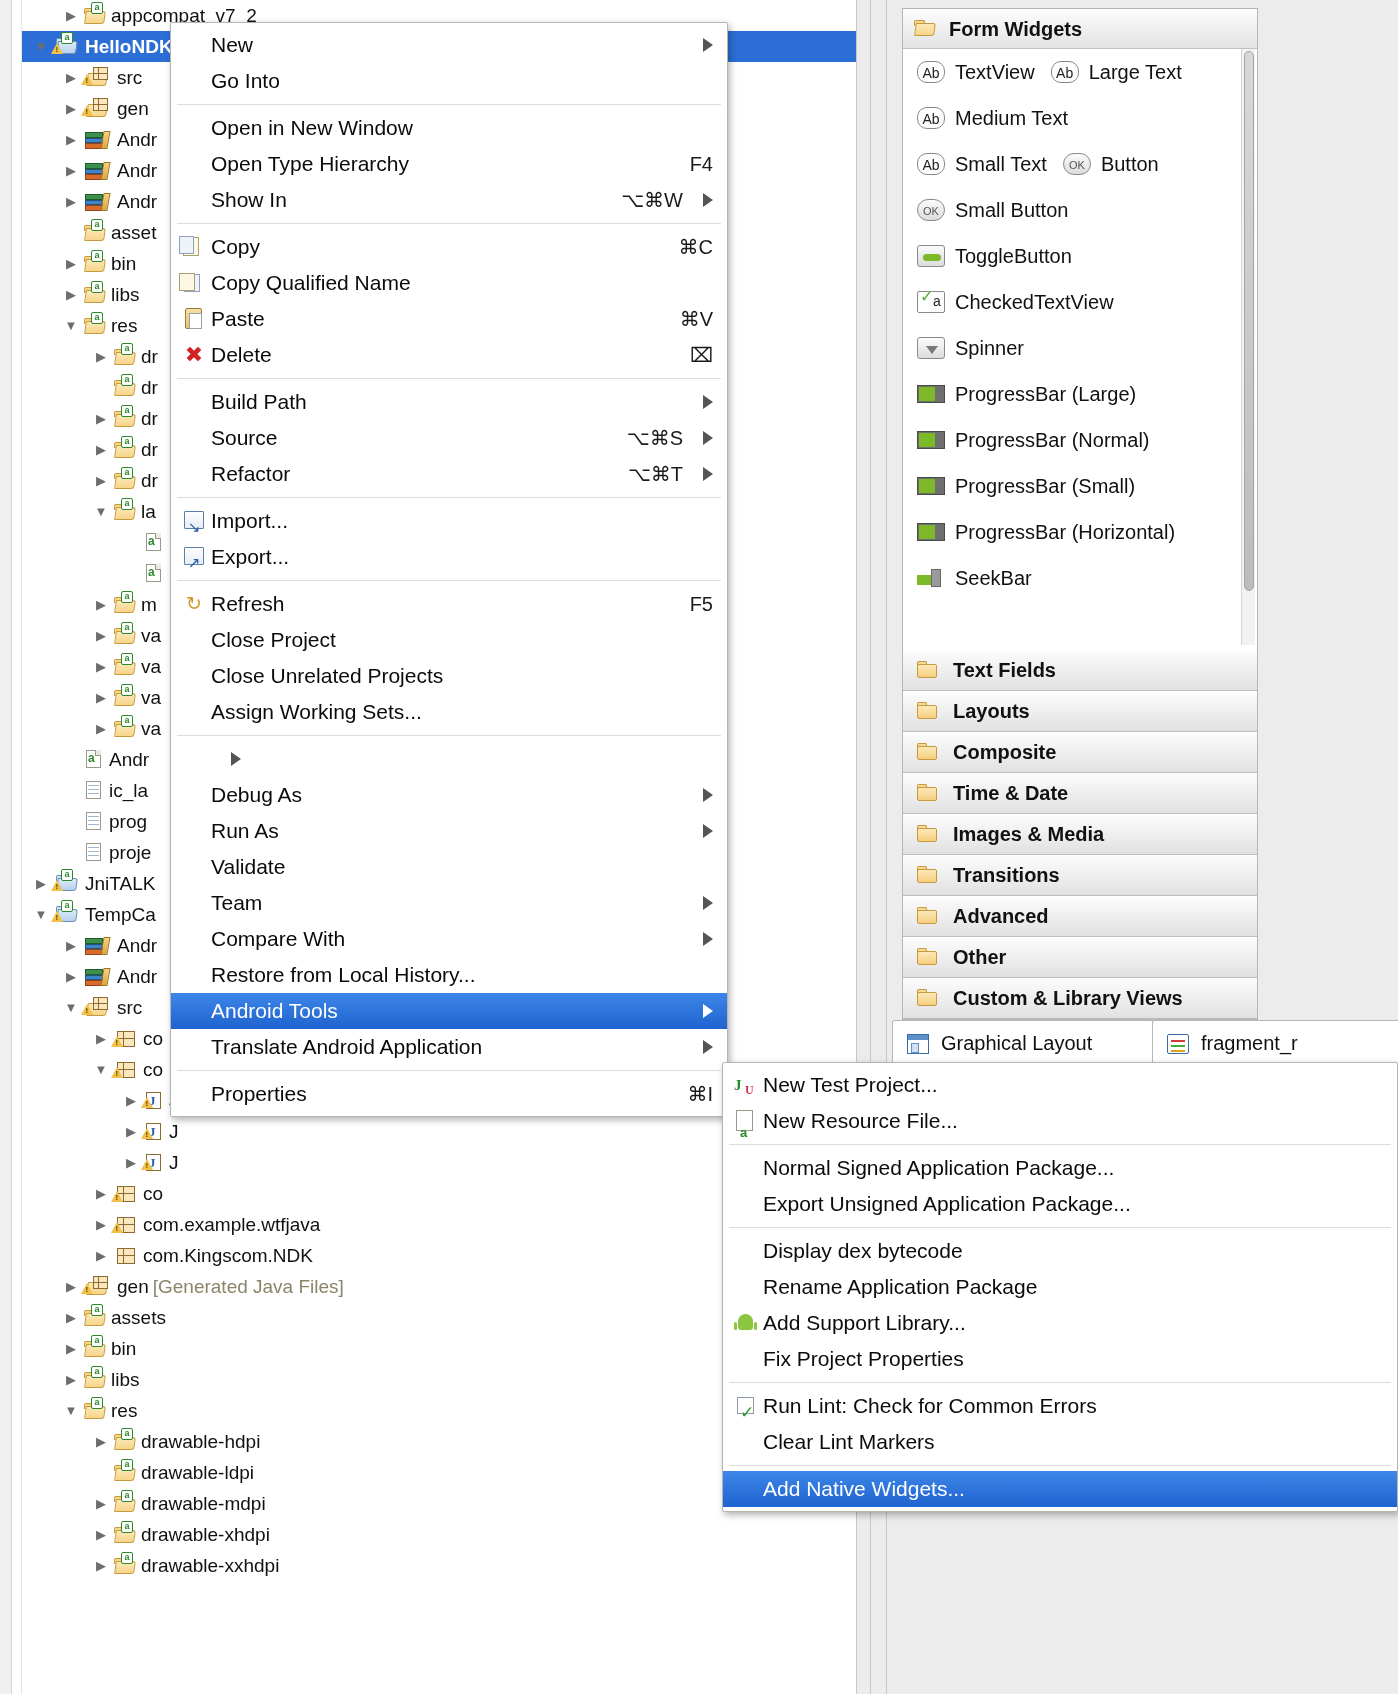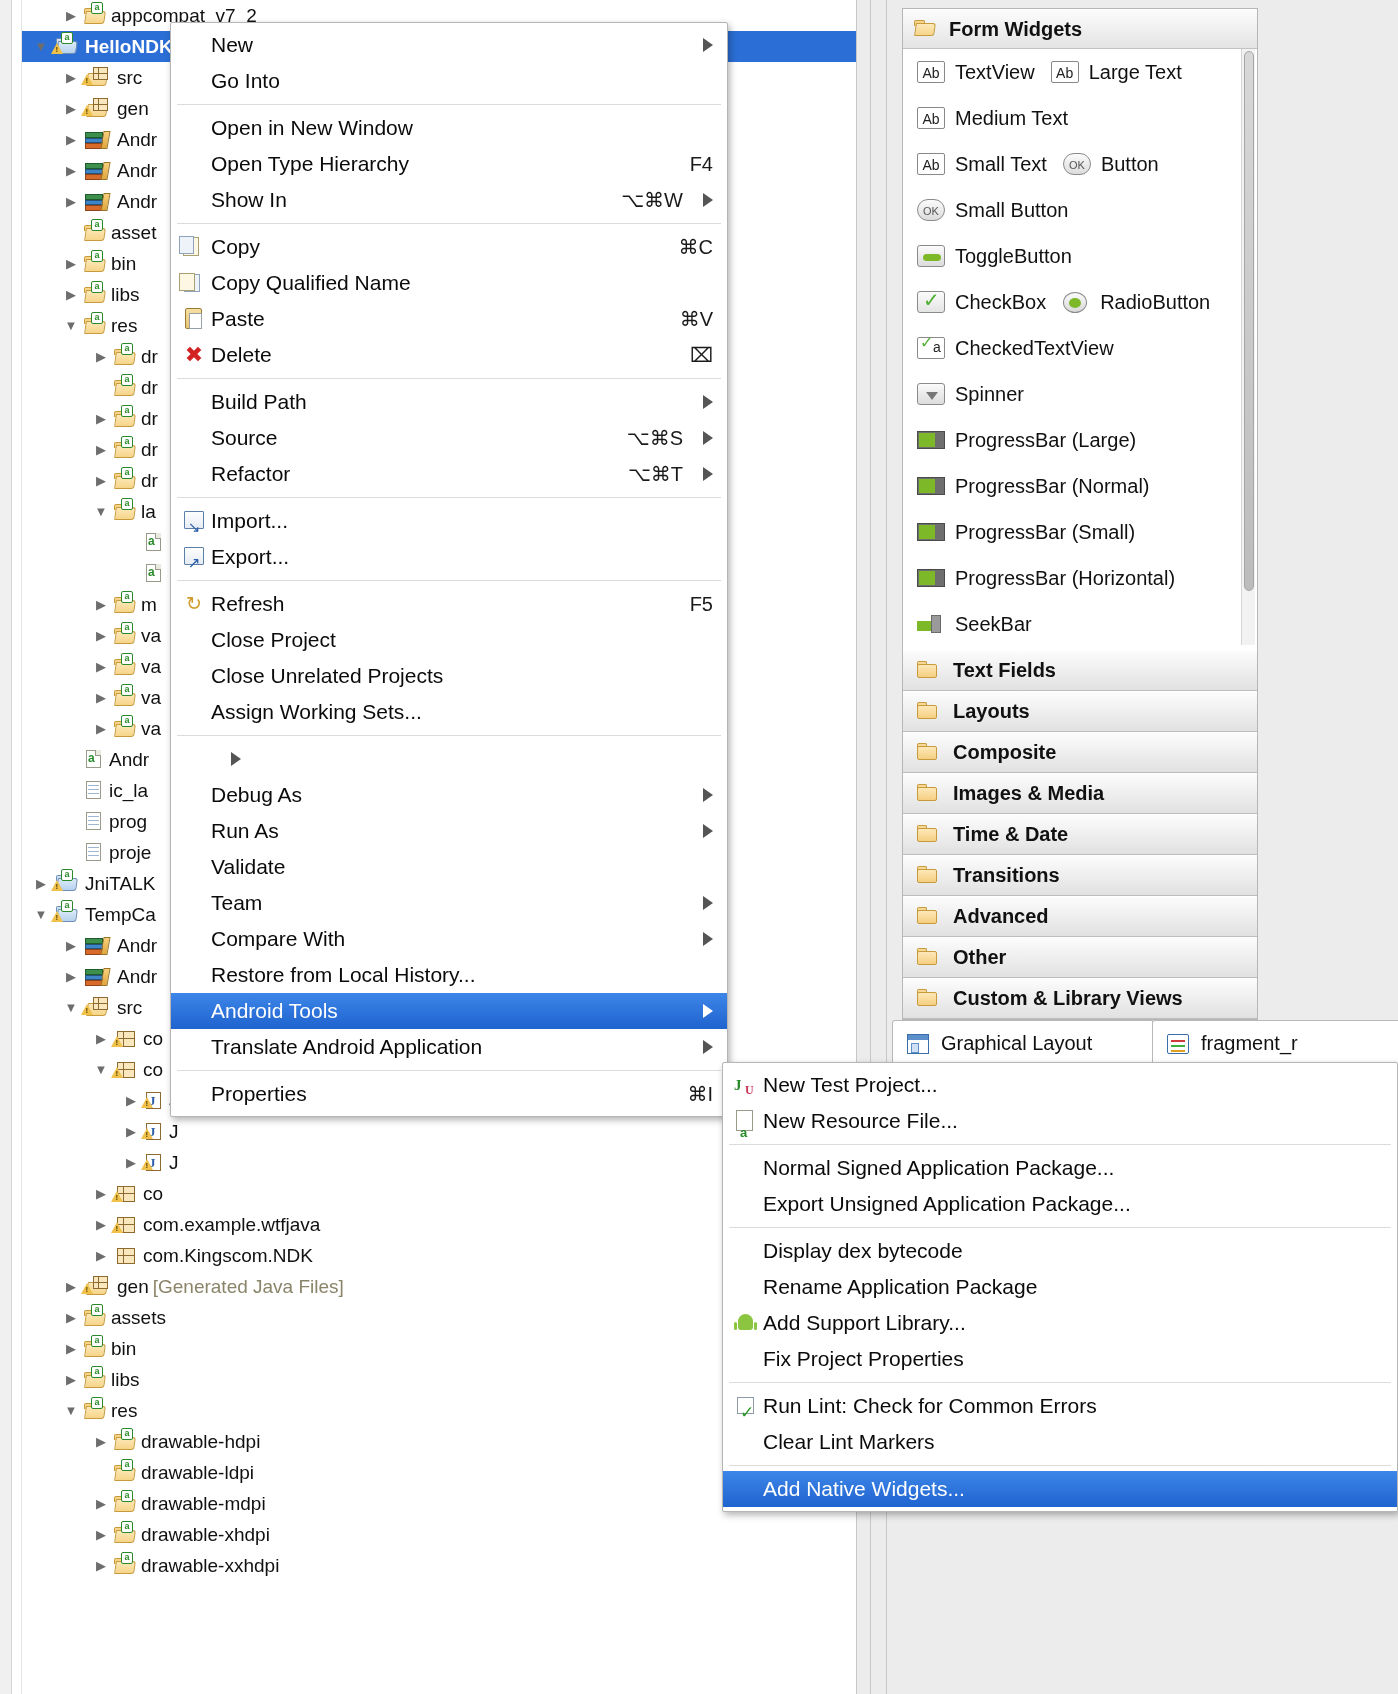--- a/index.html
+++ b/index.html
@@ -188,21 +188,21 @@
     height:40px; line-height:40px; display:flex; align-items:center; padding-left:10px;
     background:linear-gradient(#fdfdfd,#e3e3e3); border-bottom:1px solid #c2c2c2;
     font-size:20px; font-weight:bold; color:#111;
   }
   .pal-header .hicon { position:relative; width:28px; height:22px; margin-right:8px; flex:0 0 28px; }
   .pal-body { position:relative; background:#fff; }
   .pal-row { display:flex; align-items:center; height:46px; padding-left:14px; font-size:20px; color:#111; }
   .pal-item { display:flex; align-items:center; margin-right:16px; }
   .pal-item .pi { position:relative; width:30px; height:26px; margin-right:8px; flex:0 0 30px; }
   .w-ab { position:absolute; left:0; top:2px; width:28px; height:22px;
-    background:#fff; border:1px solid #888; border-radius:2px;
+    background:#fff; border:1px solid #888; border-radius:10px;
     font-size:14px; line-height:22px; text-align:center; color:#222; }
   .w-ok { position:absolute; left:0; top:2px; width:28px; height:22px;
     background:linear-gradient(#fbfbfb,#dcdcdc); border:1px solid #8a8a8a; border-radius:11px;
     font-size:11px; line-height:22px; text-align:center; color:#555; }
   .w-tog { position:absolute; left:0; top:2px; width:28px; height:22px;
     background:linear-gradient(#fbfbfb,#dcdcdc); border:1px solid #8a8a8a; border-radius:3px; }
   .w-tog:after { content:""; position:absolute; left:5px; top:8px; width:18px; height:7px;
     background:#7cb828; border-radius:4px; }
   .w-cb { position:absolute; left:0; top:2px; width:28px; height:22px;
     background:linear-gradient(#fbfbfb,#e4e4e4); border:1px solid #8a8a8a; border-radius:3px; }
@@ -795,34 +795,20 @@
             <span class="pal-item">
               <span class="pi">
                 <span class="w-tog"></span>
               </span>
               <span>ToggleButton</span>
             </span>
           </div>
           <div class="pal-row">
             <span class="pal-item">
               <span class="pi">
-                <span class="w-cb"></span>
-              </span>
-              <span>CheckBox</span>
-            </span>
-            <span class="pal-item">
-              <span class="pi">
-                <span class="w-rb"></span>
-              </span>
-              <span>RadioButton</span>
-            </span>
-          </div>
-          <div class="pal-row">
-            <span class="pal-item">
-              <span class="pi">
                 <span class="w-ctv"></span>
               </span>
               <span>CheckedTextView</span>
             </span>
           </div>
           <div class="pal-row">
             <span class="pal-item">
               <span class="pi">
                 <span class="w-spin"></span>
               </span>
@@ -893,28 +879,28 @@
               <span class="ft"></span>
               <span class="fb"></span>
             </span>
             <span>Composite</span>
           </div>
           <div class="pal-cat">
             <span class="ci ic-folder2">
               <span class="ft"></span>
               <span class="fb"></span>
             </span>
-            <span>Images &amp; Media</span>
+            <span>Time &amp; Date</span>
           </div>
           <div class="pal-cat">
             <span class="ci ic-folder2">
               <span class="ft"></span>
               <span class="fb"></span>
             </span>
-            <span>Time &amp; Date</span>
+            <span>Images &amp; Media</span>
           </div>
           <div class="pal-cat">
             <span class="ci ic-folder2">
               <span class="ft"></span>
               <span class="fb"></span>
             </span>
             <span>Transitions</span>
           </div>
           <div class="pal-cat">
             <span class="ci ic-folder2">

